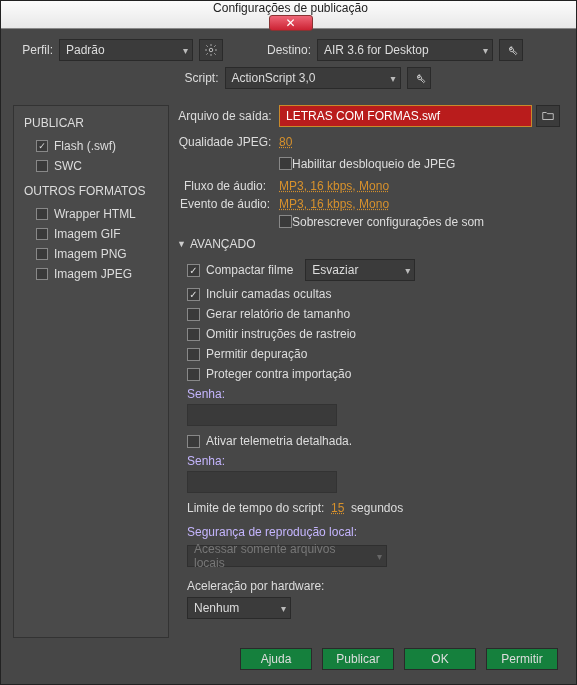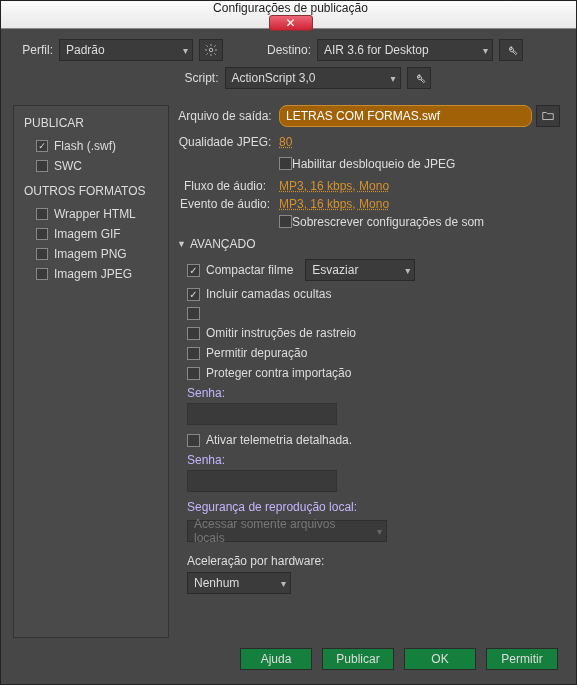--- a/index.html
+++ b/index.html
@@ -17,21 +17,21 @@
 .icon-btn { width: 24px; height: 22px; background: #3b3b3b; border: 1px solid #2a2a2a; margin-left: 6px; display: inline-flex; align-items: center; justify-content: center; color: #ccc; cursor: pointer; }
 .main { display: flex; gap: 8px; flex: 1; overflow: hidden; }
 .sidebar { width: 156px; border: 1px solid #333; background: #4a4a4a; padding: 8px 4px; }
 .side-head { font-weight: normal; color: #ddd; font-size: 12px; padding: 2px 6px 6px 6px; }
 .side-item { display: flex; align-items: center; padding: 3px 6px 3px 18px; color: #ddd; gap: 6px; }
 .side-item .cb { width: 12px; height: 12px; border: 1px solid #888; background: #3a3a3a; display: inline-flex; align-items: center; justify-content: center; font-size: 9px; color: #ddd; }
 .pane { flex: 1; overflow-y: auto; padding-right: 4px; }
 .frow { display: flex; align-items: center; margin-bottom: 8px; }
 .frow .flbl { width: 96px; text-align: center; margin-right: 6px; color: #ddd; }
 .text-input { flex: 1; height: 22px; background: #2f2f2f; border: 1px solid #c98a2b; color: #fff; padding: 0 6px; font-size: 12px; }
-.text-input.sel { background: #a16207; border-radius: 8px; }
+.text-input.sel { background: #b91c1c; }
 .link { color: #d7912c; text-decoration: underline dotted; cursor: pointer; }
 .cb-row { display: flex; margin-left: 102px; margin-bottom: 6px; }
 .cb-row .cb, .chk .cb { width: 13px; height: 13px; border: 1px solid #888; background: #3a3a3a; display: inline-flex; align-items: center; justify-content: center; font-size: 10px; color: #ddd; }
 .section-head { display: flex; align-items: center; gap: 4px; margin: 8px 0 8px 0; color: #ddd; }
 .tri { font-size: 9px; color: #ccc; }
 .chk { display: flex; align-items: center; gap: 6px; margin-left: 10px; margin-bottom: 6px; }
 .sub-lbl { margin-left: 10px; color: #c4b5fd; margin-bottom: 3px; }
 .dis-input { width: 150px; height: 22px; background: #3a3a3a; border: 1px solid #333; margin-left: 10px; margin-bottom: 8px; }
 .dis-select { background: #3a3a3a; border: 1px solid #2f2f2f; color: #777; height: 22px; padding: 0 18px 0 6px; font-size: 12px; position: relative; display: inline-flex; align-items: center; margin-left: 10px; }
 .dis-select::after { content: "▾"; position: absolute; right: 4px; color: #666; font-size: 10px; }
@@ -156,20 +156,21 @@
           <div class="select" style="width:110px;margin-left:6px">
               <span>Esvaziar</span>
             </div>
         </div>
         <div class="chk">
           <span class="cb">✓</span>
           <span>Incluir camadas ocultas</span>
         </div>
         <div class="chk">
           <span class="cb"></span>
+          <span>Gerar relatório de tamanho</span>
         </div>
         <div class="chk">
           <span class="cb"></span>
           <span>Omitir instruções de rastreio</span>
         </div>
         <div class="chk">
           <span class="cb"></span>
           <span>Permitir depuração</span>
         </div>
         <div class="chk">
@@ -178,20 +179,25 @@
         </div>
         <div class="sub-lbl">Senha:</div>
         <div class="dis-input"></div>
         <div class="chk">
           <span class="cb"></span>
           <span>Ativar telemetria detalhada.</span>
         </div>
         <div class="sub-lbl">Senha:</div>
         <div class="dis-input"></div>
 
+        <div style="margin:6px 0 10px 10px">
+          <span>Limite de tempo do script:</span>
+          &nbsp;<span class="link">15</span>
+          &nbsp;<span>segundos</span>
+        </div>
 
         <div class="sub-lbl">Segurança de reprodução local:</div>
         <div class="dis-select" style="width:200px;margin-bottom:12px">
             <span>Acessar somente arquivos locais</span>
           </div>
 
         <div style="margin-left:10px;margin-bottom:4px">Aceleração por hardware:</div>
         <div class="select" style="width:104px;margin-left:10px">
             <span>Nenhum</span>
           </div>

